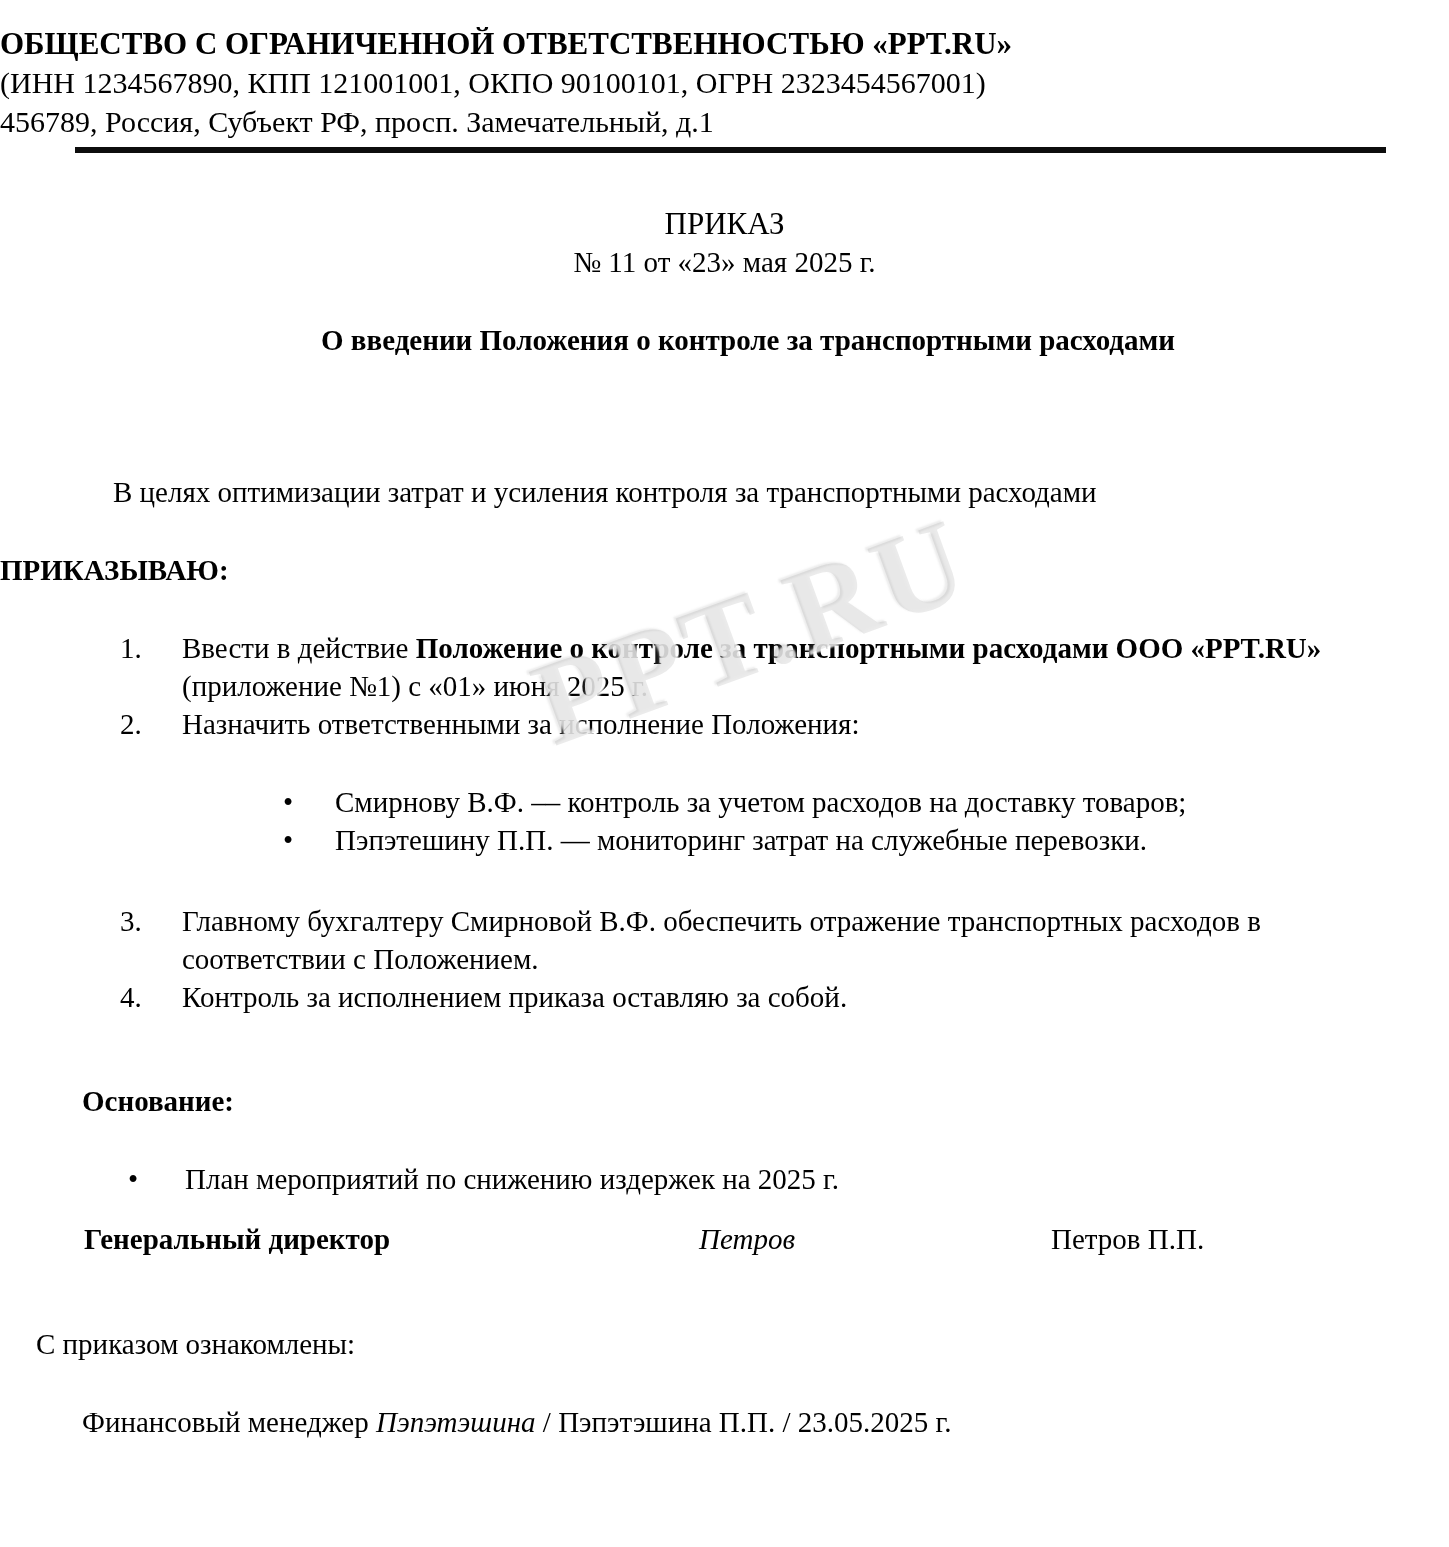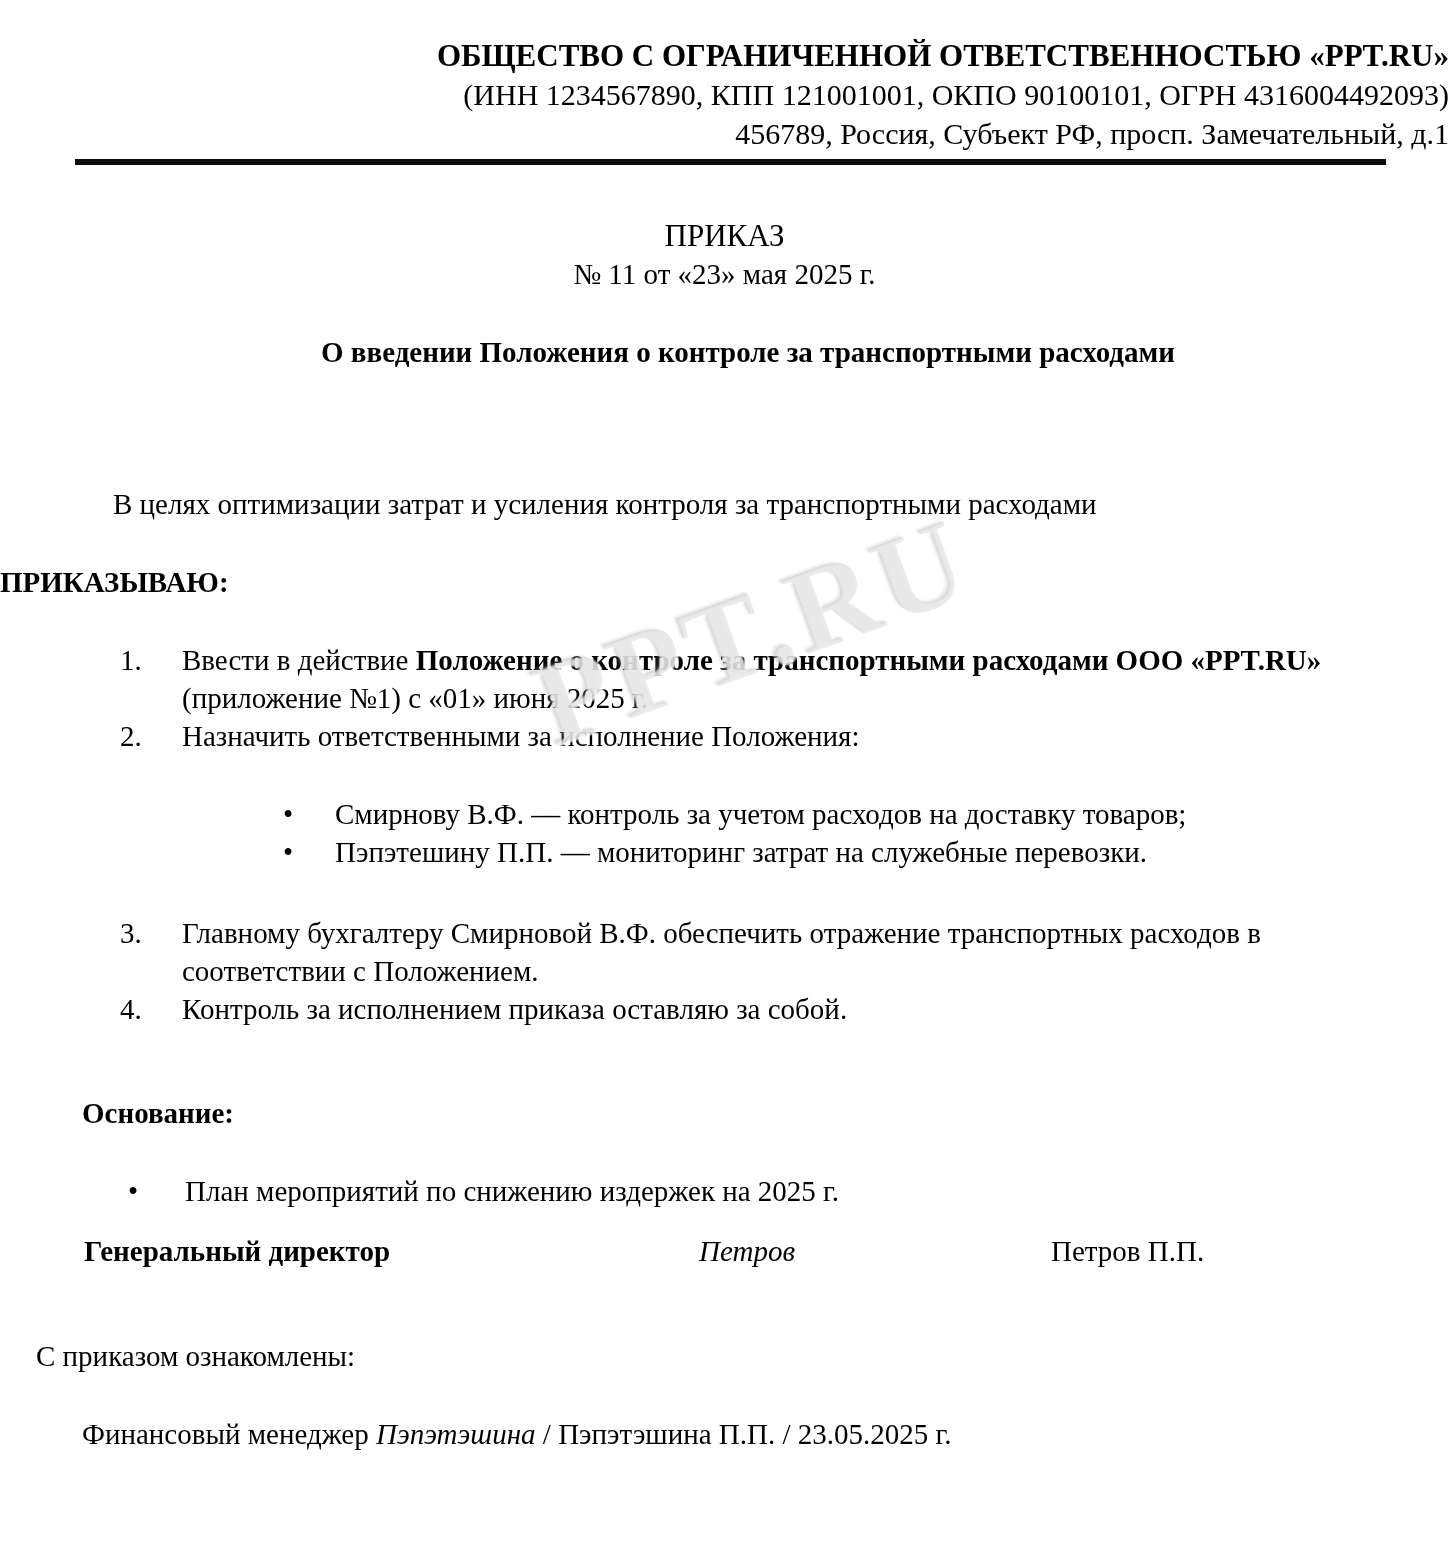--- a/index.html
+++ b/index.html
@@ -13,22 +13,22 @@
     height: 1547px;
     background: #ffffff;
     color: #000000;
     font-family: "Liberation Serif", "DejaVu Serif", serif;
     font-size: 29px;
     line-height: 38px;
     overflow: hidden;
   }
   
   .header {
-    padding-top: 36px;
-    text-align: right;
+    padding-top: 24px;
+    text-align: left;
     font-size: 30px;
     line-height: 39px;
   }
   .company-name {
     font-weight: bold;
     font-size: 31px;
   }
   .divider {
     height: 6px;
     background: #0d0d0d;
@@ -132,21 +132,21 @@
 </style>
 </head>
 <body>
 
 <div class="page">
 
   <div class="watermark">PPT.RU</div>
 
   <div class="header">
     <div class="company-name">ОБЩЕСТВО С ОГРАНИЧЕННОЙ ОТВЕТСТВЕННОСТЬЮ «PPT.RU»</div>
-    <div class="company-requisites">(ИНН 1234567890, КПП 121001001, ОКПО 90100101, ОГРН 4316004492093)</div>
+    <div class="company-requisites">(ИНН 1234567890, КПП 121001001, ОКПО 90100101, ОГРН 2323454567001)</div>
     <div class="company-address">456789, Россия, Субъект РФ, просп. Замечательный, д.1</div>
   </div>
 
   <div class="divider"></div>
 
   <div class="doc-title">ПРИКАЗ</div>
   <div class="doc-number">№ 11 от «23» мая 2025 г.</div>
 
   <div class="doc-subject">О введении Положения о контроле за транспортными расходами</div>
 

